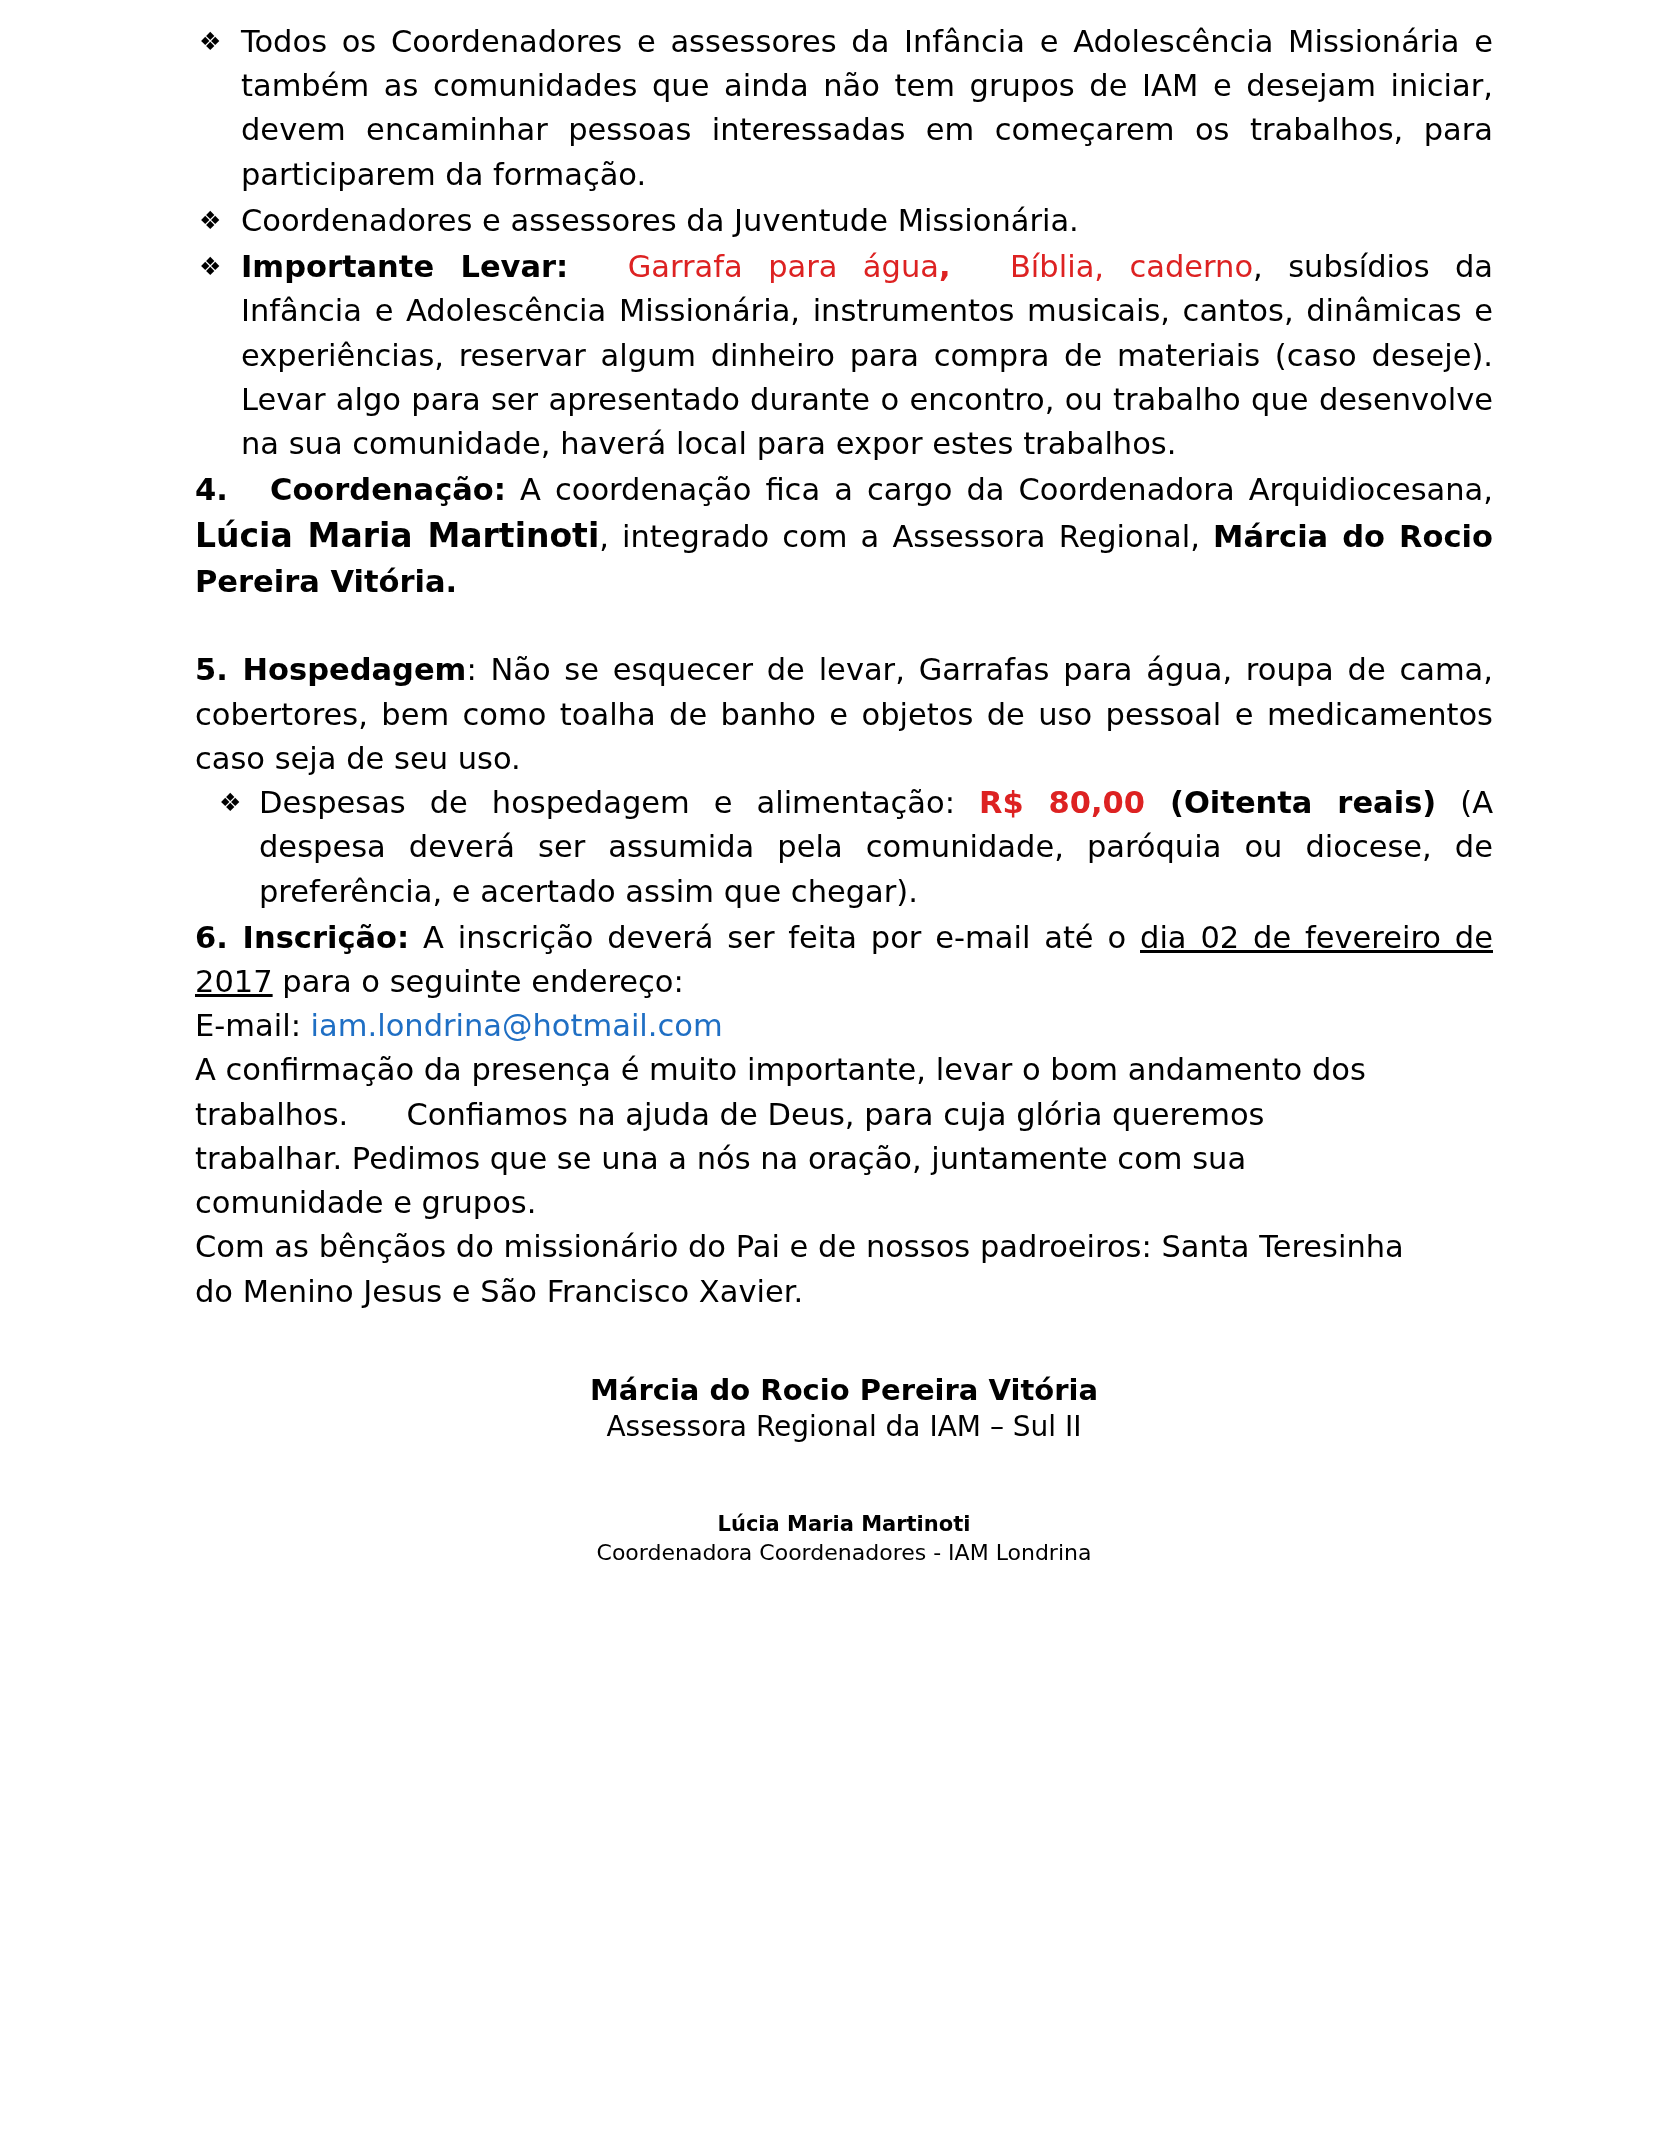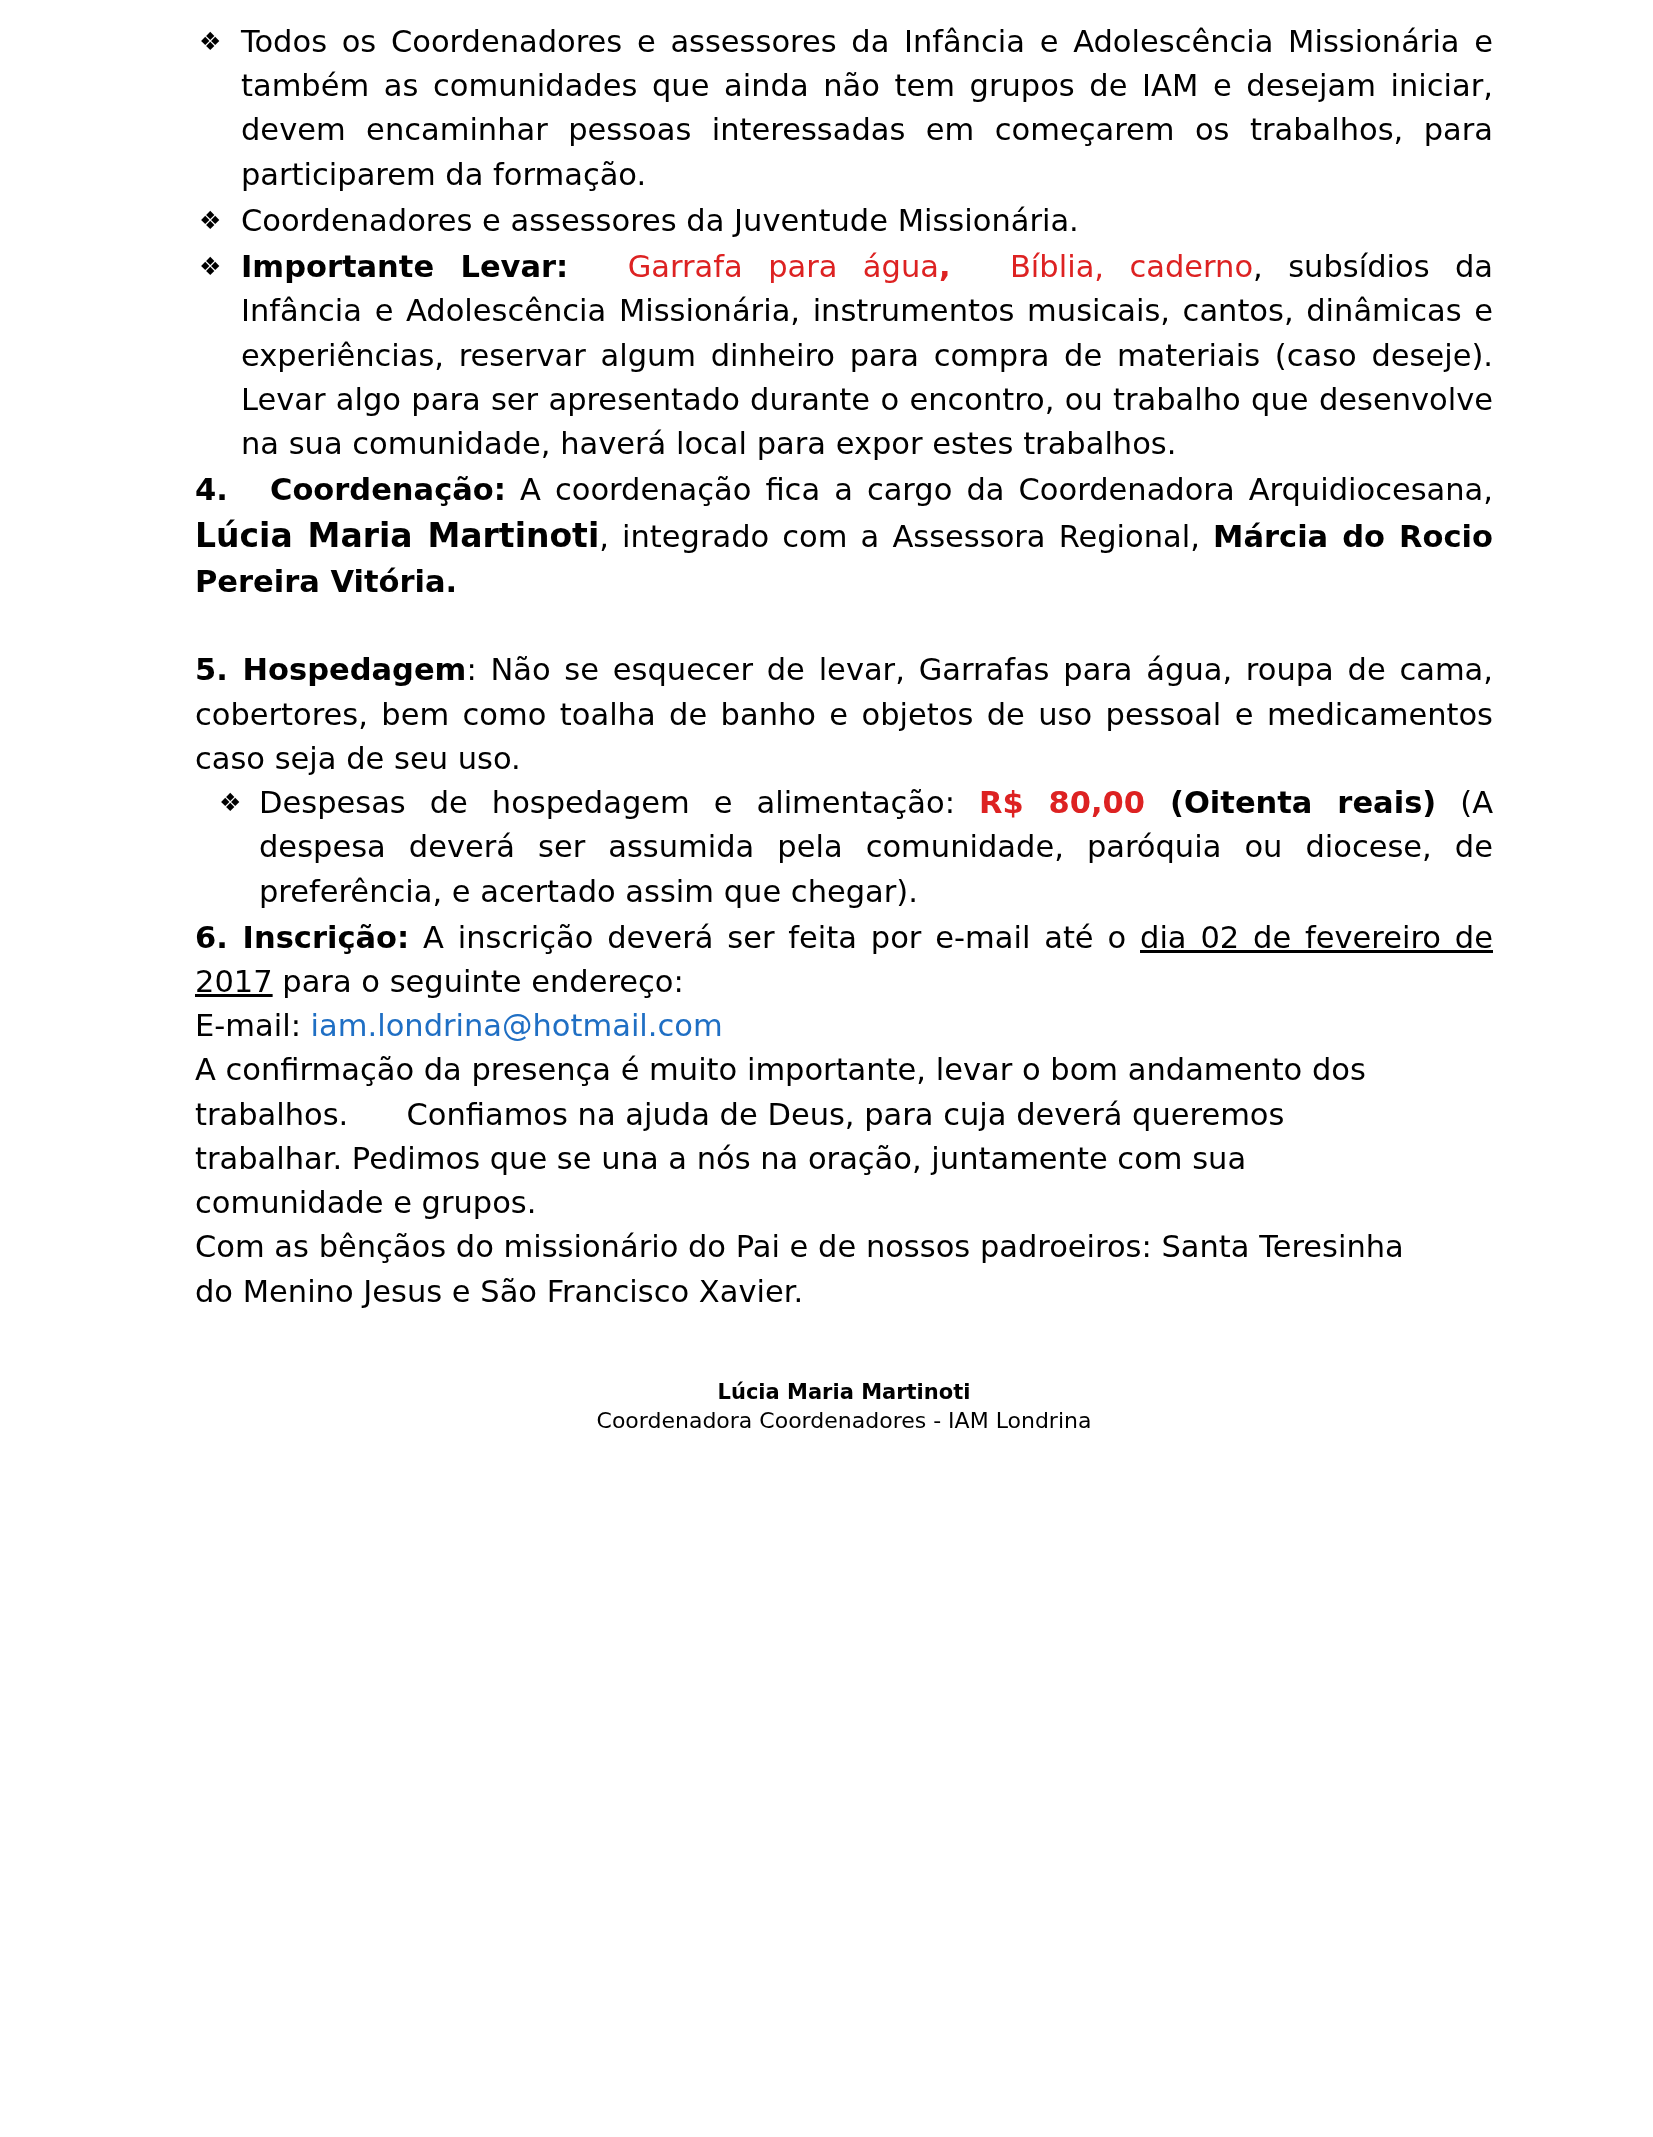--- a/index.html
+++ b/index.html
@@ -128,26 +128,30 @@
     <div class="bullet indent2">
       <span class="glyph">❖</span>
       <span class="btext"><span>Despesas de hospedagem e alimentação: </span><span class="redb">R$ 80,00</span><b> (Oitenta reais)</b><span> (A despesa deverá ser assumida pela comunidade, paróquia ou diocese, de preferência, e acertado assim que chegar).</span></span>
     </div>
 
     <p class="para"><b>6. Inscrição:</b><span> A inscrição deverá ser feita por e-mail até o </span><span class="ul">dia 02 de fevereiro de 2017</span><span> para o seguinte endereço:</span></p>
 
     <p class="para noj"><span>E-mail: </span><span class="blue">iam.londrina@hotmail.com</span></p>
 
     <p class="para noj">A confirmação da presença é muito importante, levar o bom andamento dos</p>
-    <p class="para noj"><span>trabalhos.</span><span class="wsp">      </span><span>Confiamos na ajuda de Deus, para cuja deverá queremos</span></p>
+    <p class="para noj"><span>trabalhos.</span><span class="wsp">      </span><span>Confiamos na ajuda de Deus, para cuja glória queremos</span></p>
     <p class="para noj">trabalhar. Pedimos que se una a nós na oração, juntamente com sua</p>
     <p class="para noj">comunidade e grupos.</p>
     <p class="para noj">Com as bênçãos do missionário do Pai e de nossos padroeiros: Santa Teresinha</p>
     <p class="para noj">do Menino Jesus e São Francisco Xavier.</p>
 
+    <div class="sig-block">
+      <div class="sig-name">Márcia do Rocio Pereira Vitória</div>
+      <div class="sig-role">Assessora Regional da IAM – Sul II</div>
+    </div>
 
     <div class="sig-block2">
       <div class="sig-name">Lúcia Maria Martinoti</div>
       <div class="sig-role">Coordenadora Coordenadores - IAM Londrina</div>
     </div>
 
   </div>
 </div>
 
 </body></html>

